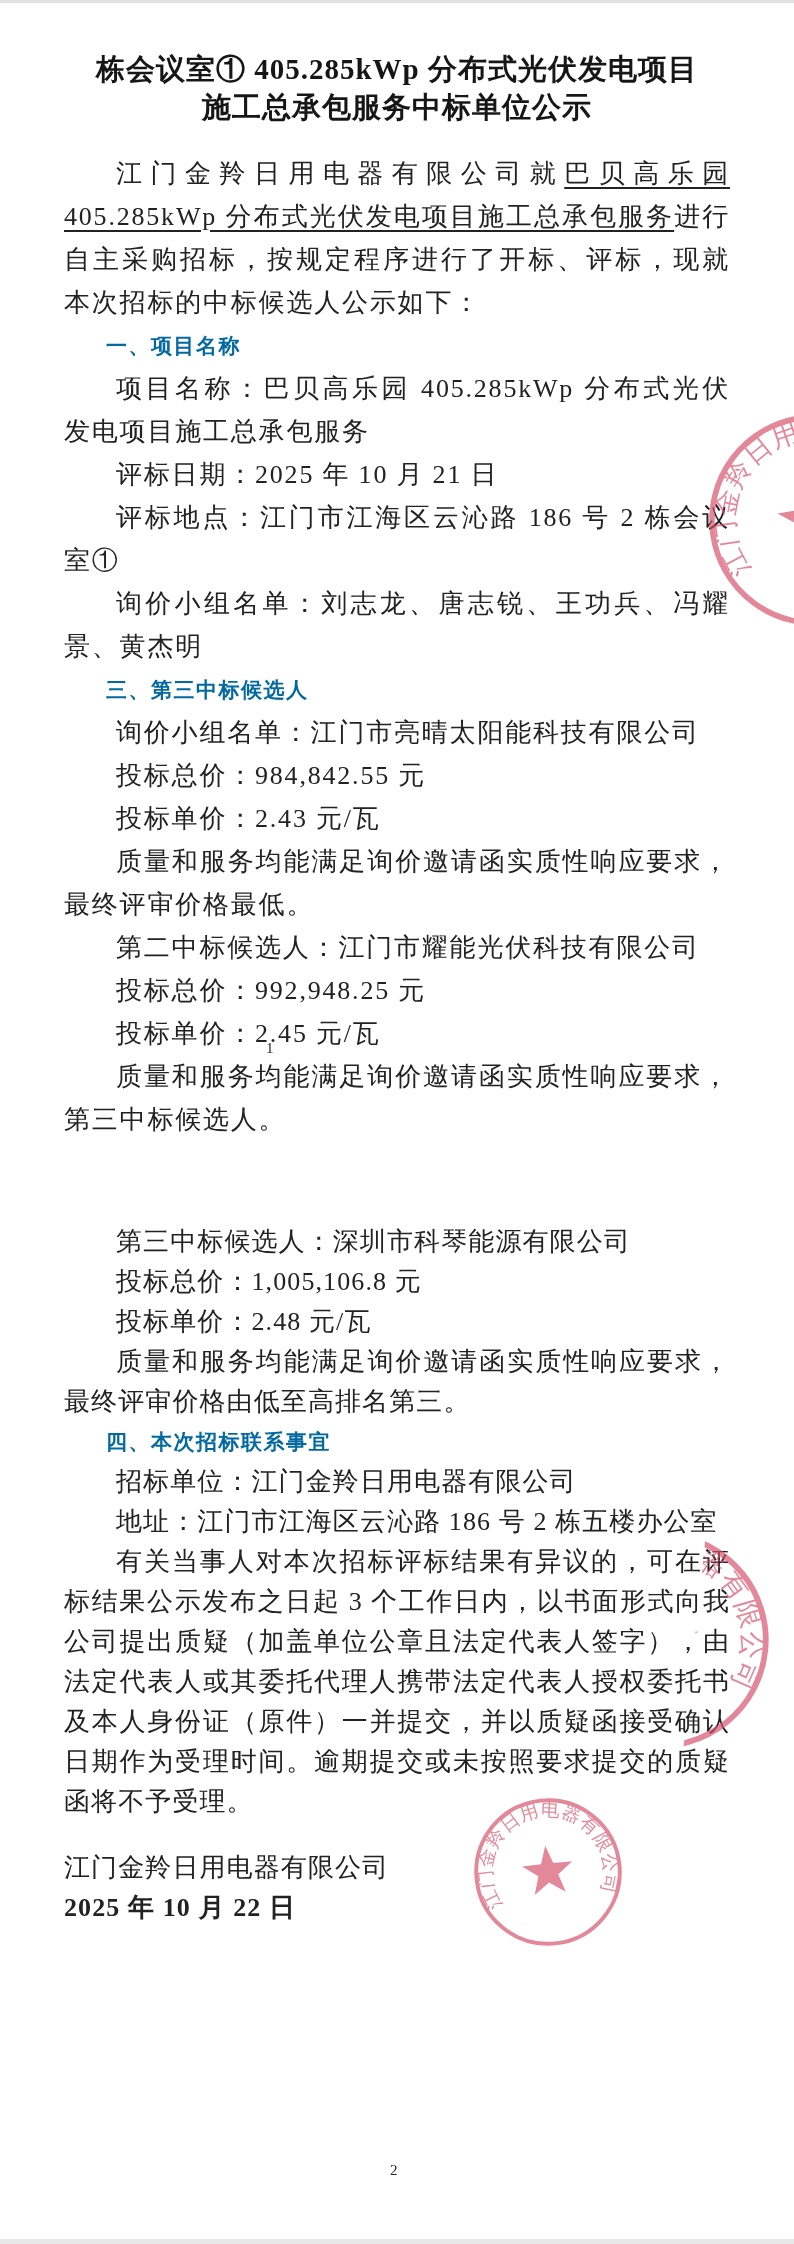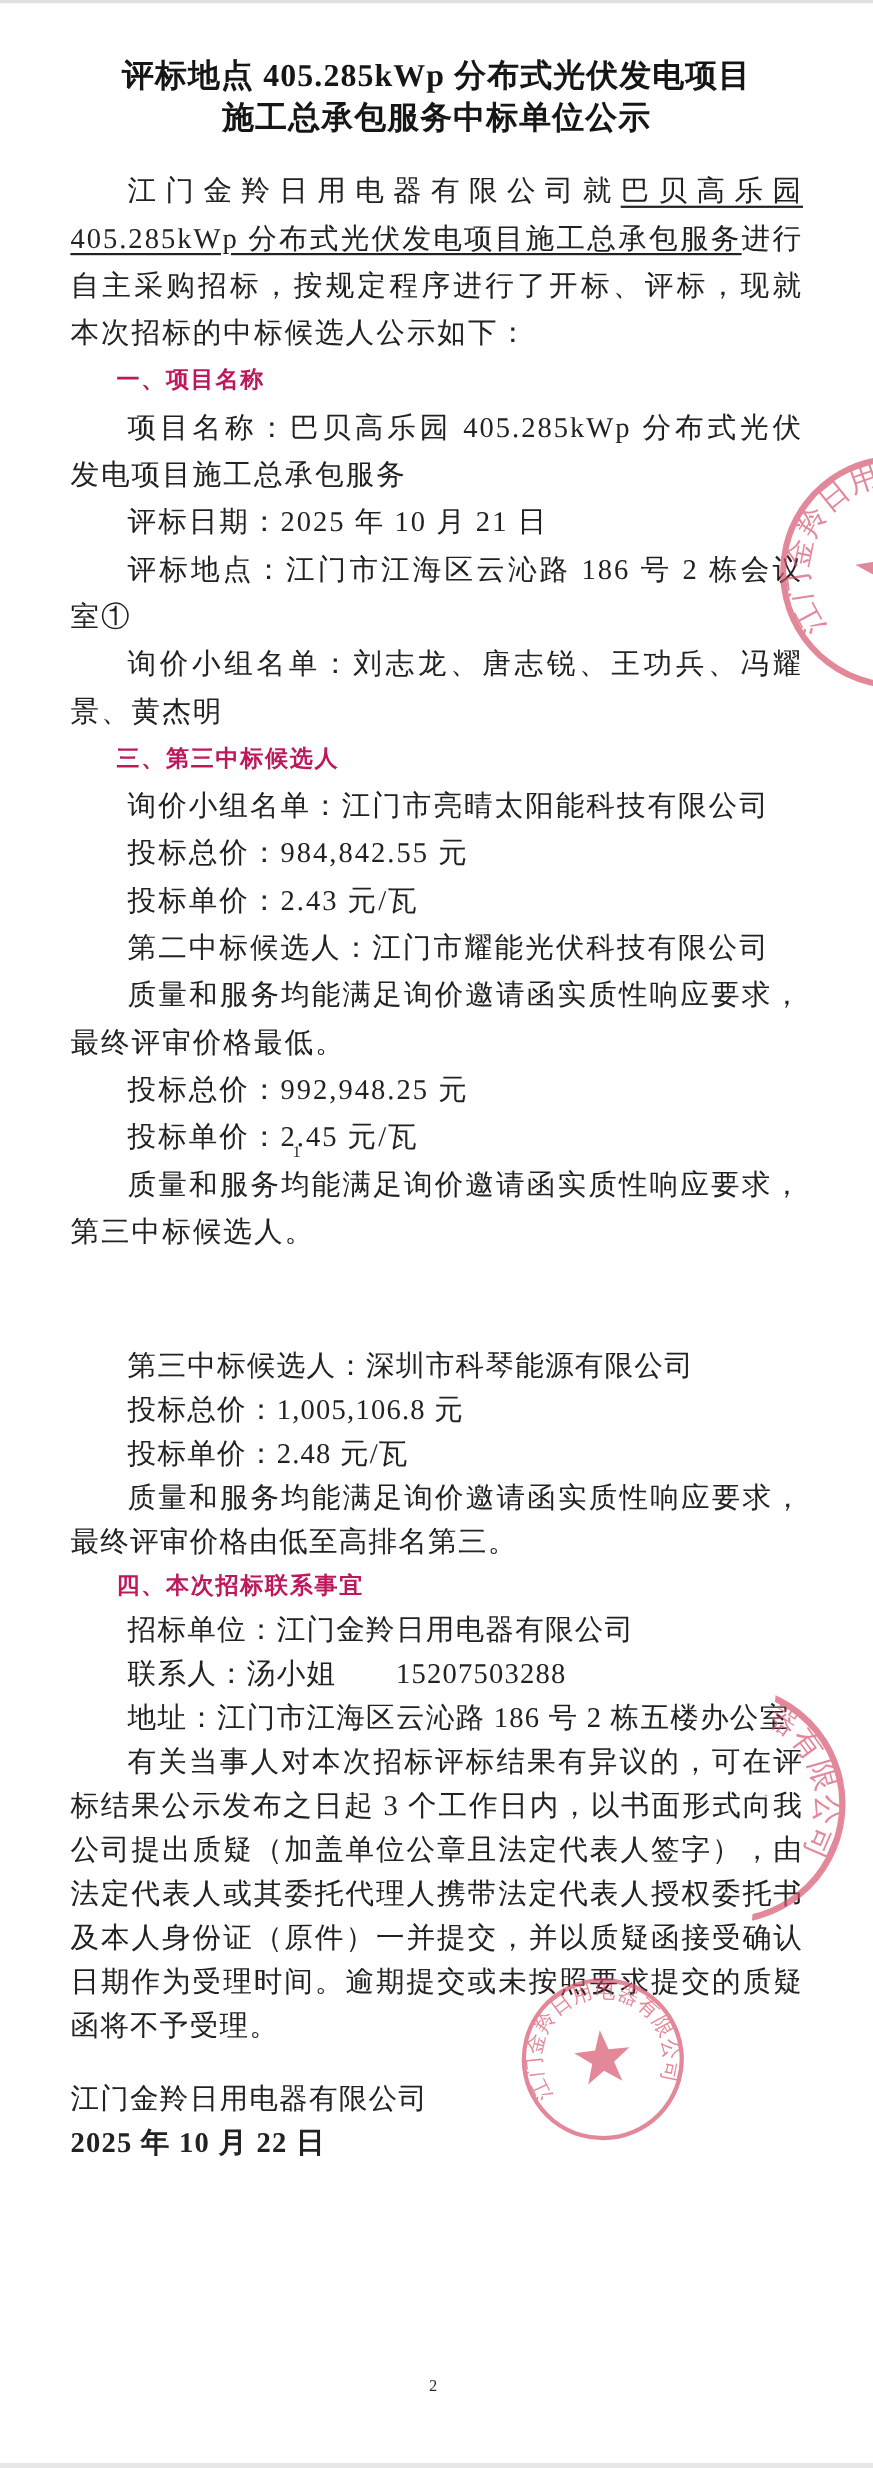--- a/index.html
+++ b/index.html
@@ -43,21 +43,21 @@
     text-decoration:underline;
     text-decoration-thickness:1.5px;
     text-underline-offset:5px;
   }
   h2{
     font-family:"Liberation Sans", sans-serif;
     font-weight:700;
     font-size:21px;
     letter-spacing:1.5px;
     text-indent:2em;
-    color:#be185d;
+    color:#0369a1;
   }
 
   .sig{margin-top:26px;text-align:right;}
   .sig-company{letter-spacing:2.5px;padding-right:38px;}
   .sig-date{letter-spacing:1.5px;padding-right:104px;font-weight:bold;}
 
   .page-num{
     position:absolute;
     font-size:15px;color:#2a2a2a;
     font-family:"Liberation Serif", serif;
@@ -81,55 +81,54 @@
   }
 </style>
 </head>
 <body>
 
 <div class="doc">
   <div class="edge edge-top"></div>
 
   <div class="content page1">
     <h1>
-      <span class="tl">评标地点 405.285kWp 分布式光伏发电项目</span>
+      <span class="tl">栋会议室① 405.285kWp 分布式光伏发电项目</span>
       <span class="tl">施工总承包服务中标单位公示</span>
     </h1>
 
     <p class="body line indent intro"><span>江门金羚日用电器有限公司就</span><span class="ul">巴贝高乐园 405.285kWp 分布式光伏发电项目施工总承包服务</span><span>进行自主采购招标，按规定程序进行了开标、评标，现就本次招标的中标候选人公示如下：</span></p>
 
     <h2 class="line">一、项目名称</h2>
     <p class="body line indent">项目名称：巴贝高乐园 405.285kWp 分布式光伏发电项目施工总承包服务</p>
 
     <p class="body line indent">评标日期：2025 年 10 月 21 日</p>
     <p class="body line indent">评标地点：江门市江海区云沁路 186 号 2 栋会议室①</p>
     <p class="body line indent">询价小组名单：刘志龙、唐志锐、王功兵、冯耀景、黄杰明</p>
 
     <h2 class="line">三、第三中标候选人</h2>
 
     <p class="body line indent">询价小组名单：江门市亮晴太阳能科技有限公司</p>
     <p class="body line indent">投标总价：984,842.55 元</p>
     <p class="body line indent">投标单价：2.43 元/瓦</p>
+    <p class="body line indent">质量和服务均能满足询价邀请函实质性响应要求，最终评审价格最低。</p>
+
     <p class="body line indent">第二中标候选人：江门市耀能光伏科技有限公司</p>
-
-    <p class="body line indent">质量和服务均能满足询价邀请函实质性响应要求，最终评审价格最低。</p>
     <p class="body line indent">投标总价：992,948.25 元</p>
     <p class="body line indent">投标单价：2.45 元/瓦</p>
     <p class="body line indent">质量和服务均能满足询价邀请函实质性响应要求，第三中标候选人。</p>
   </div>
 
   <div class="content page2">
     <p class="body line indent">第三中标候选人：深圳市科琴能源有限公司</p>
     <p class="body line indent">投标总价：1,005,106.8 元</p>
     <p class="body line indent">投标单价：2.48 元/瓦</p>
     <p class="body line indent">质量和服务均能满足询价邀请函实质性响应要求，最终评审价格由低至高排名第三。</p>
 
     <h2 class="line">四、本次招标联系事宜</h2>
     <p class="body line indent">招标单位：江门金羚日用电器有限公司</p>
-    <p class="body line indent">联系人：汤小姐　　15207503288</p>
     <p class="body line indent">地址：江门市江海区云沁路 186 号 2 栋五楼办公室</p>
 
     <p class="body line indent">有关当事人对本次招标评标结果有异议的，可在评标结果公示发布之日起 3 个工作日内，以书面形式向我公司提出质疑（加盖单位公章且法定代表人签字），由法定代表人或其委托代理人携带法定代表人授权委托书及本人身份证（原件）一并提交，并以质疑函接受确认日期作为受理时间。逾期提交或未按照要求提交的质疑函将不予受理。</p>
 
     <div class="sig">
       <p class="body line sig-company">江门金羚日用电器有限公司</p>
       <p class="body line sig-date">2025 年 10 月 22 日</p>
     </div>
   </div>
 

